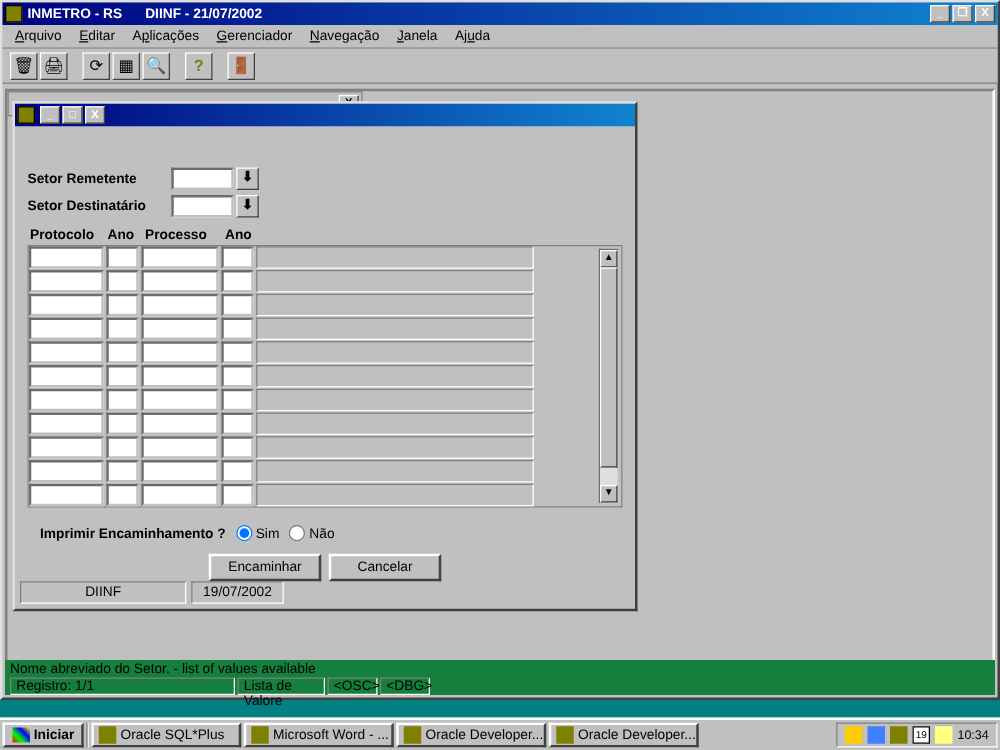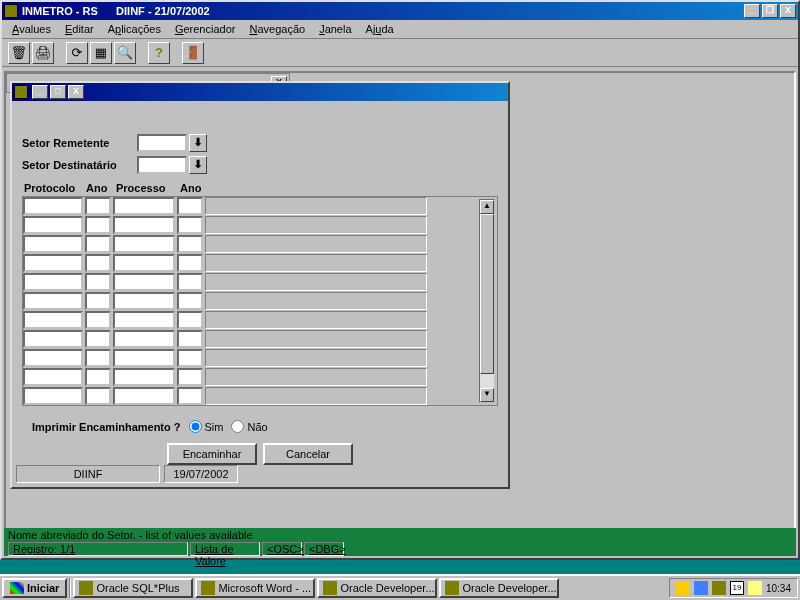--- a/index.html
+++ b/index.html
@@ -60,21 +60,21 @@
 
 .btn-row { margin-top: 10px; display: flex; justify-content: center; gap: 6px; }
 .push-btn { width: 90px; height: 22px; background: #c0c0c0; border: 2px solid; border-color: #fff #404040 #404040 #fff; cursor: pointer; }
 
 .status-strip { position: absolute; left: 4px; bottom: 4px; display: flex; gap: 4px; }
 .status-cell { height: 18px; background: #c0c0c0; border: 1px solid; border-color: #808080 #fff #fff #808080; padding: 2px 6px; text-align: center; }
 
 .app-status { position: absolute; left: 2px; bottom: 2px; right: 2px; height: 28px; background: #15803d; font-size: 11px; }
 .app-status .line1 { padding: 1px 4px; }
 .app-status .line2 { display: flex; padding: 0 4px; }
-.app-status .seg { border: 1px solid; border-color: #808080 #fff #fff #808080; padding: 0 4px; height: 14px; line-height: 12px; margin-right: 2px; text-decoration: underline; }
+.app-status .seg { border: 1px solid; border-color: #808080 #fff #fff #808080; padding: 0 4px; height: 14px; line-height: 12px; margin-right: 2px; }
 
 .taskbar { position: absolute; left: 0; bottom: 0; width: 800px; height: 26px; background: #c0c0c0; border-top: 2px solid #fff; display: flex; align-items: center; padding: 2px; gap: 2px; }
 .start-btn { height: 20px; padding: 0 6px; background: #c0c0c0; border: 2px solid; border-color: #fff #404040 #404040 #fff; font-weight: bold; display: flex; align-items: center; gap: 3px; cursor: pointer; }
 .start-btn .flag { width: 14px; height: 12px; background: linear-gradient(45deg,#f00,#0f0,#00f,#ff0); }
 .task-btn { height: 20px; flex: 1; max-width: 120px; background: #c0c0c0; border: 2px solid; border-color: #fff #404040 #404040 #fff; padding: 0 4px; display: flex; align-items: center; gap: 3px; overflow: hidden; white-space: nowrap; font-size: 10px; cursor: pointer; }
 .task-btn.active { border-color: #404040 #fff #fff #404040; background: #dfdfdf; }
 .task-btn .ico { width: 14px; height: 14px; background: #808000; flex-shrink: 0; }
 .tray { height: 20px; border: 1px solid; border-color: #808080 #fff #fff #808080; padding: 0 6px; display: flex; align-items: center; gap: 4px; margin-left: auto; }
 .tray .clock { font-size: 10px; }
 .tray .ti { width: 14px; height: 14px; }
@@ -88,21 +88,21 @@
     <div class="icon"></div>
     <div class="title">INMETRO - RS      DIINF - 21/07/2002</div>
     <div class="btns">
       <div class="win-btn">_</div>
       <div class="win-btn">❐</div>
       <div class="win-btn">X</div>
     </div>
   </div>
 
   <div class="menubar">
-    <div class="menu-item"><u>A</u><span>values</span></div>
+    <div class="menu-item"><u>A</u><span>rquivo</span></div>
     <div class="menu-item"><u>E</u>ditar</div>
     <div class="menu-item">A<u>p</u>licações</div>
     <div class="menu-item"><u>G</u>erenciador</div>
     <div class="menu-item"><u>N</u>avegação</div>
     <div class="menu-item"><u>J</u>anela</div>
     <div class="menu-item">Aj<u>u</u>da</div>
   </div>
 
   <div class="toolbar">
     <div class="tool-btn">🗑</div>
@@ -251,21 +251,21 @@
               <span>Não</span>
             </label>
         </div>
 
         <div class="btn-row">
           <button class="push-btn">Encaminhar</button>
           <button class="push-btn">Cancelar</button>
         </div>
 
         <div class="status-strip">
-          <div class="status-cell" style="width:144px">DIINF</div>
+          <div class="status-cell" style="width:133px">DIINF</div>
           <div class="status-cell" style="width:74px">19/07/2002</div>
         </div>
 
       </div>
     </div>
 
   </div>
 
   <div class="app-status">
     <div class="line1">Nome abreviado do Setor. - list of values available</div>

